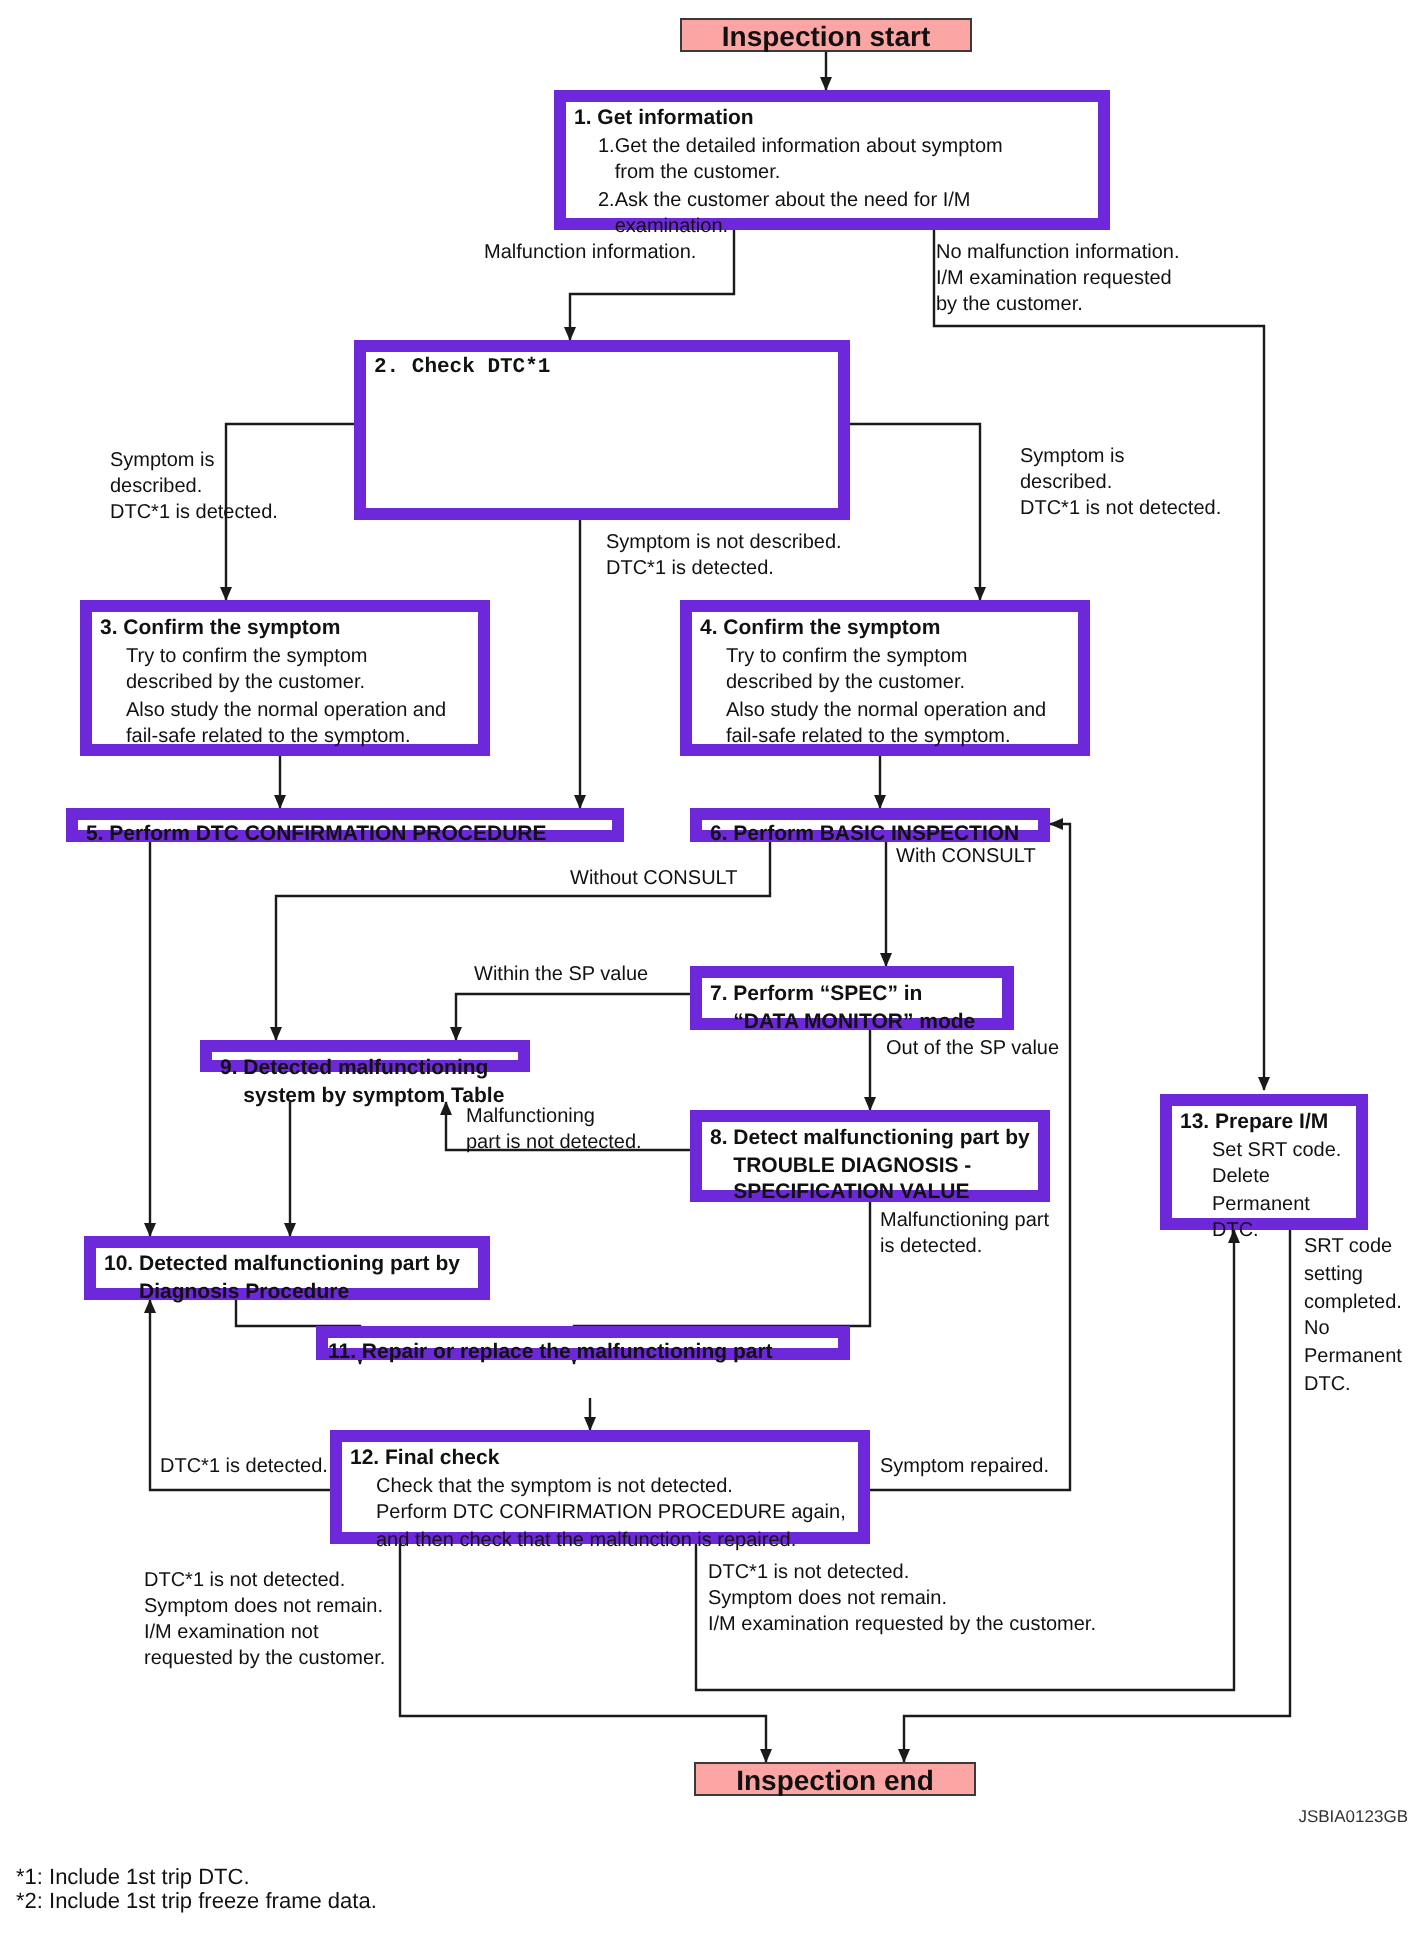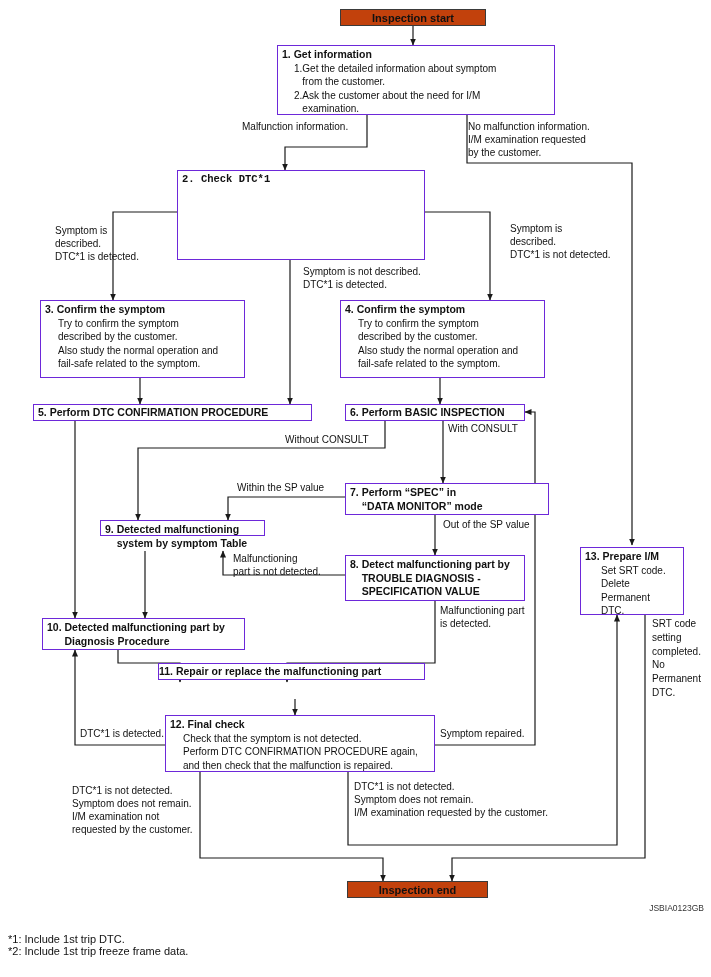--- a/index.html
+++ b/index.html
@@ -2,29 +2,29 @@
 <html><head>
 <meta charset="utf-8">
 <style>
   html,body{margin:0;padding:0;background:#ffffff;}
   .canvas{
     position:relative;width:711px;height:977px;background:#ffffff;
     font-family:"Liberation Sans",sans-serif;color:#111;overflow:hidden;
   }
   svg.wires{position:absolute;left:0;top:0;width:711px;height:977px;pointer-events:none;}
   .box{
-    position:absolute;background:#fff;border:1px solid #6d28d9;
+    position:absolute;background:#fff;border:6px solid #6d28d9;
     box-sizing:border-box;padding:2px 4px 2px 4px;font-size:10px;line-height:13.5px;
   }
   .box .title{font-weight:bold;font-size:10.5px;white-space:pre-wrap;display:block;}
   .box .body{white-space:pre-wrap;display:block;padding-left:13px;}
   .terminal{
-    position:absolute;background:#c2410c;border:1px solid #3a3a3a;box-sizing:border-box;
+    position:absolute;background:#fca5a5;border:1px solid #3a3a3a;box-sizing:border-box;
     display:flex;align-items:center;justify-content:center;
-    font-weight:bold;font-size:11px;
+    font-weight:bold;font-size:14px;
   }
   .lbl{
     position:absolute;font-size:10px;line-height:13px;white-space:pre-wrap;color:#111;
   }
   .figcode{position:absolute;font-size:8.5px;color:#333;}
   .footnote{position:absolute;font-size:11px;color:#111;}
 </style>
 </head>
 <body>
 
@@ -96,21 +96,21 @@
   </div>
 
   <div class="box" style="left:33px;top:404px;width:279px;height:17px;padding:1px 4px;">
     <span class="title">5. Perform DTC CONFIRMATION PROCEDURE</span>
   </div>
 
   <div class="box" style="left:345px;top:404px;width:180px;height:17px;padding:1px 4px;">
     <span class="title">6. Perform BASIC INSPECTION</span>
   </div>
 
-  <div class="box" style="left:345px;top:483px;width:204px;height:32px;">
+  <div class="box" style="left:345px;top:483px;width:162px;height:32px;">
     <span class="title">7. Perform “SPEC” in
     “DATA MONITOR” mode</span>
   </div>
 
   <div class="box" style="left:345px;top:555px;width:180px;height:46px;">
     <span class="title">8. Detect malfunctioning part by
     TROUBLE DIAGNOSIS -
     SPECIFICATION VALUE</span>
   </div>
 

